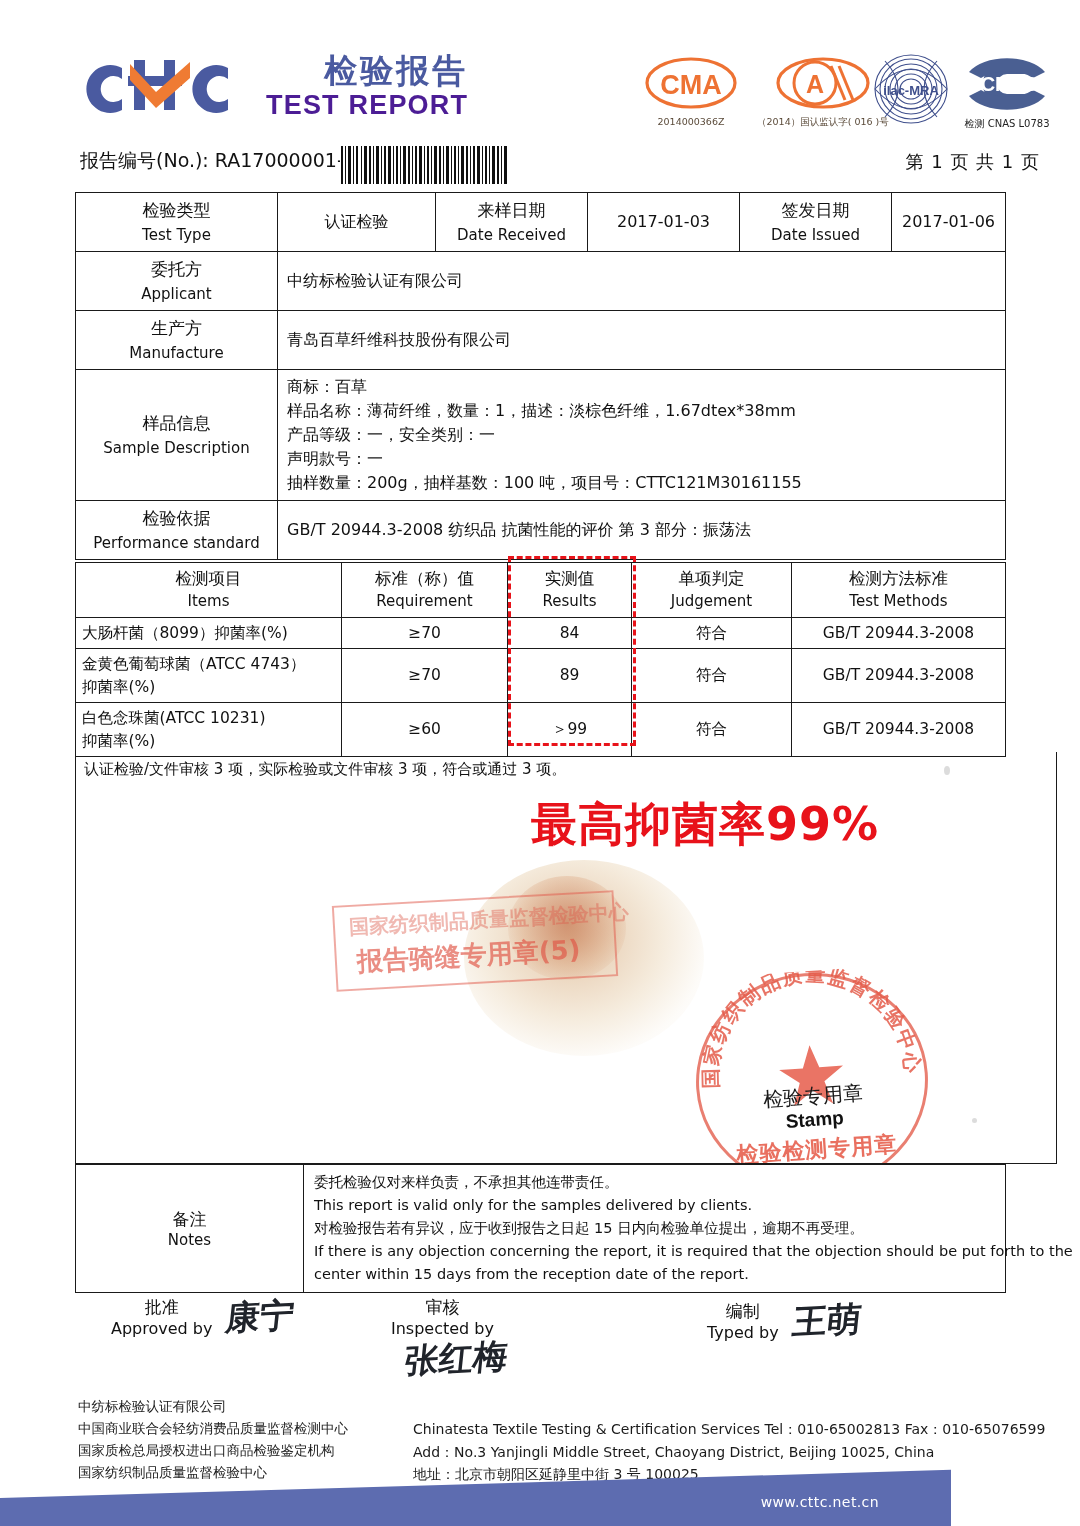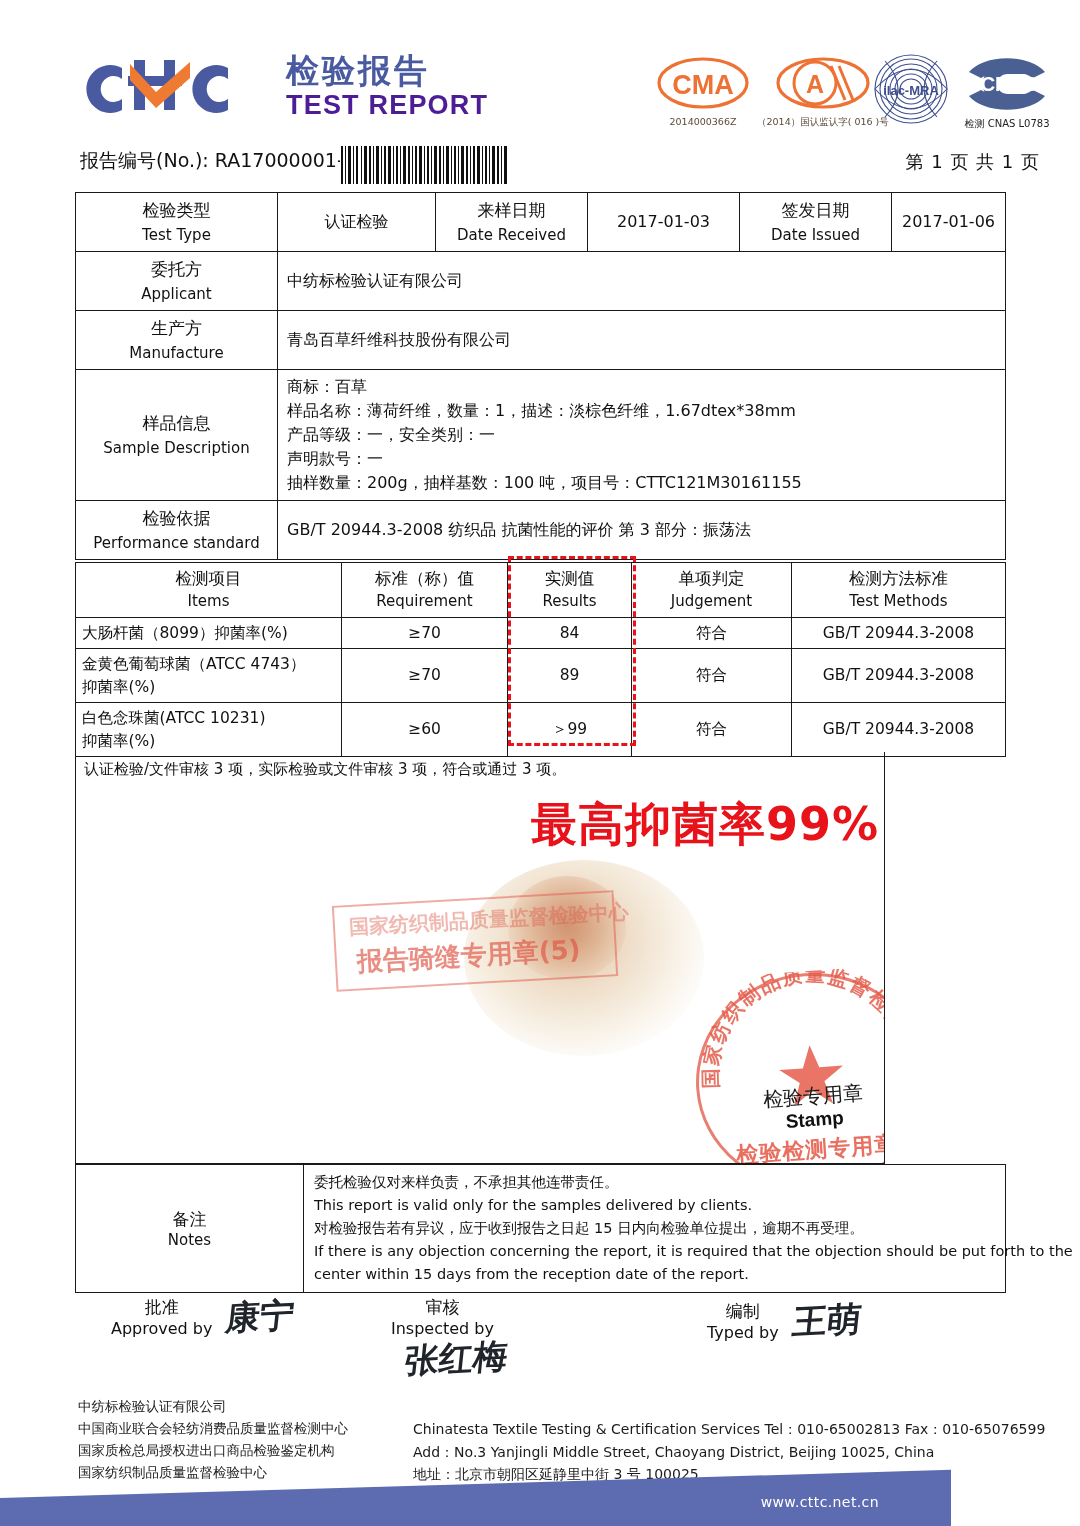--- a/index.html
+++ b/index.html
@@ -12,21 +12,21 @@
     position:relative;
     overflow:hidden;
   }
   .page { position:relative; width:1080px; height:1526px; }
 
   
   .header { position:absolute; left:0; top:0; width:1080px; height:150px; }
   .logo-wrap { position:absolute; left:78px; top:58px; display:flex; align-items:flex-start; }
   .cttc-logo { position:relative; width:182px; height:62px; }
   .cttc-logo svg { display:block; }
-  .title-block { margin-left:26px; margin-top:-4px; }
+  .title-block { margin-left:6px; margin-top:-4px;text-align:right; }
   .title-cn {
     font-family:"DejaVu Sans","Liberation Sans",sans-serif;
     font-size:33px; font-weight:bold; color:#4a5aa0; letter-spacing:3px;
     line-height:1.05;
   }
   .title-en {
     font-size:27px; font-weight:bold; color:#4c1d95; letter-spacing:1.2px;
     line-height:1.1; margin-top:2px;
   }
 
@@ -89,21 +89,21 @@
   .ritem { text-align:left; font-size:15.5px; }
   .rc { text-align:center; }
 
   .redbox {
     position:absolute; left:508px; top:556px; width:128px; height:190px;
     border:3px dashed #e8131a; pointer-events:none;
   }
 
   
   .summary-wrap {
-    position:absolute; left:75px; top:752px; width:810px; height:412px;
+    position:absolute; left:75px; top:752px; width:982px; height:412px;
     border-left:1.4px solid #1a1a1a; border-right:1.4px solid #1a1a1a;
     border-bottom:1.4px solid #1a1a1a;
     overflow:hidden;
   }
   .summary-line {
     position:absolute; left:8px; top:8px; font-size:15px;
     font-family:"DejaVu Sans","Liberation Sans",sans-serif; white-space:nowrap;
   }
   .redclaim {
     position:absolute; left:455px; top:42px;
@@ -229,21 +229,21 @@
         </svg>
       </div>
       <div class="title-block">
         <div class="title-cn">检验报告</div>
         <div class="title-en">TEST REPORT</div>
       </div>
     </div>
 
     <div class="marks">
 
-      <div class="mark" style="left:12px; top:0px;">
+      <div class="mark" style="left:0px; top:0px;">
         <svg width="92" height="54" viewBox="0 0 92 54">
           <ellipse cx="46" cy="27" rx="44" ry="24" fill="none" stroke="#ee7233" stroke-width="3.2"></ellipse>
           <text x="46" y="38" text-anchor="middle" font-family="Liberation Sans, sans-serif" font-size="27" font-weight="bold" fill="#ee7233">CMA</text>
         </svg>
         <div class="mark-cap">2014000366Z</div>
       </div>
 
       <div class="mark" style="left:112px; top:0px;">
         <svg width="96" height="54" viewBox="0 0 96 54">
           <ellipse cx="48" cy="27" rx="45" ry="24" fill="none" stroke="#ee7233" stroke-width="3.2"></ellipse>

